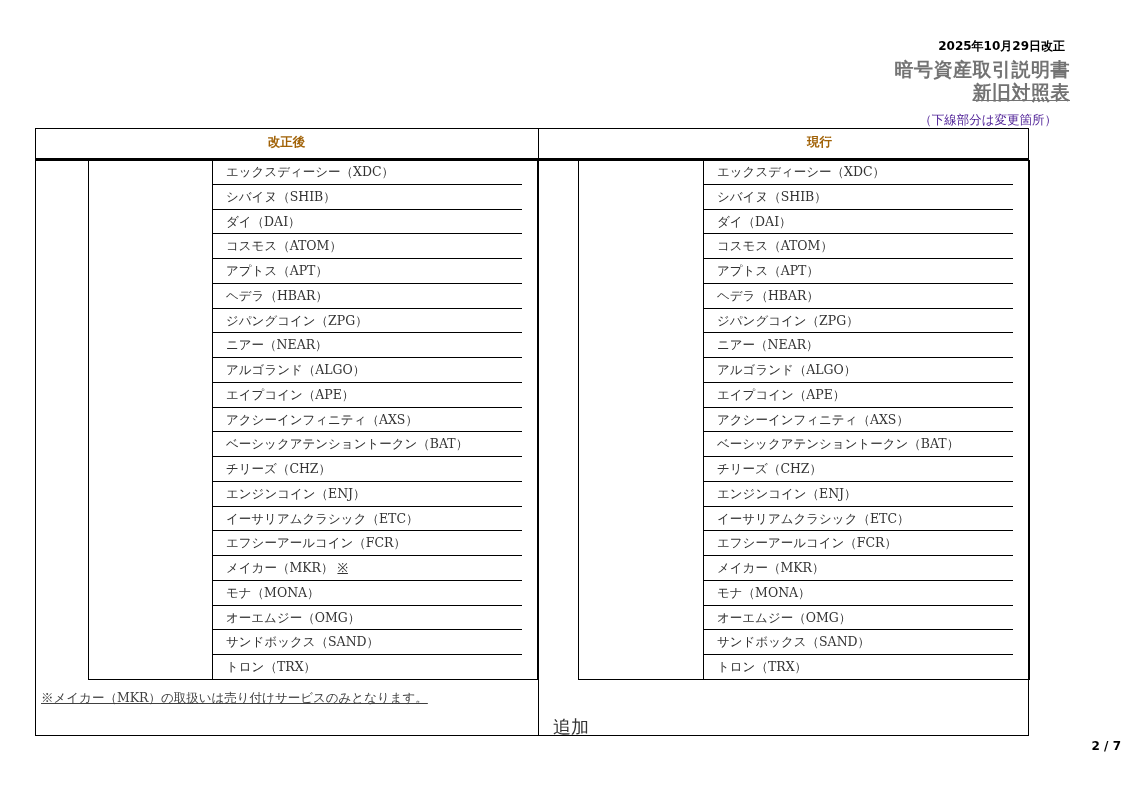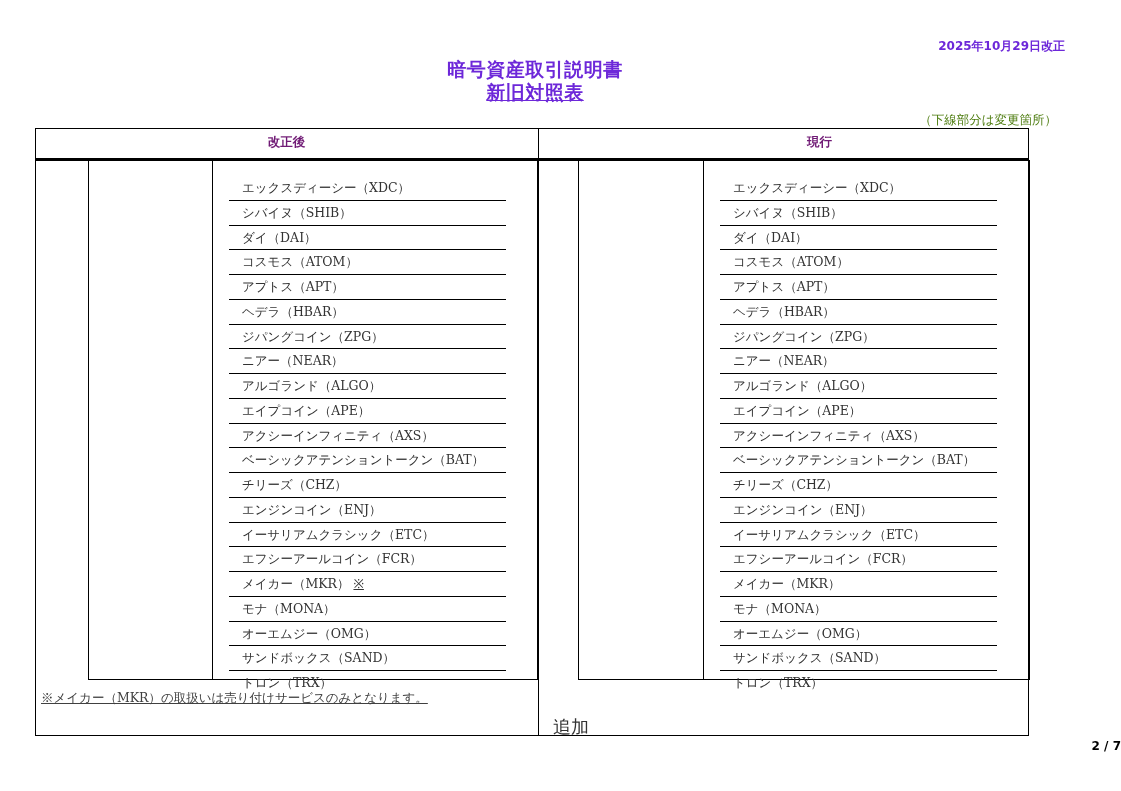--- a/index.html
+++ b/index.html
@@ -1,44 +1,44 @@
 <!DOCTYPE html>
 <html><head>
   <meta charset="utf-8">
   <style>
     html, body { margin: 0; padding: 0; background: #ffffff; }
     body { width: 1121px; height: 791px; position: relative; overflow: hidden;
            font-family: "DejaVu Serif", "Liberation Serif", serif; color: #222; }
     .revision-date { position: absolute; top: 38px; right: 56px; font-family: "DejaVu Sans", sans-serif;
-           font-weight: bold; font-size: 12px; color: #6d28d9; }
-    .title { position: absolute; left: 0; width: 1070px; text-align: center; font-family: "DejaVu Sans", sans-serif;
-           font-weight: bold; font-size: 19px; color: #6d28d9; letter-spacing: 0.5px; }
+           font-weight: bold; font-size: 12px; color: #000000; }
+    .title { position: absolute; left: 0; width: 1070px; text-align: right; font-family: "DejaVu Sans", sans-serif;
+           font-weight: bold; font-size: 19px; color: #737373; letter-spacing: 0.5px; }
     .title.t1 { top: 57px; }
     .title.t2 { top: 80px; text-decoration: underline; }
-    .note-top { position: absolute; top: 112px; right: 64px; font-size: 12.5px; color: #4d7c0f; }
+    .note-top { position: absolute; top: 112px; right: 64px; font-size: 12.5px; color: #4c1d95; }
 
     .frame { position: absolute; left: 35px; top: 128px; width: 994px; height: 608px;
              border: 1px solid #000; box-sizing: border-box; }
     .col-head { position: absolute; top: 128px; height: 32px; line-height: 27px; text-align: center;
-             font-family: "DejaVu Sans", sans-serif; font-weight: bold; font-size: 12.5px; color: #701a75; }
+             font-family: "DejaVu Sans", sans-serif; font-weight: bold; font-size: 12.5px; color: #a16207; }
     .col-head.left { left: 35px; width: 503px; }
     .col-head.right { left: 538px; width: 491px; padding-left: 36px; }
     .head-rule { position: absolute; left: 35px; top: 158px; width: 994px; height: 0;
              border-top: 3px solid #000; }
     .mid-rule { position: absolute; left: 538px; top: 128px; width: 0; height: 608px; border-left: 1px solid #000; }
     .mid-rule-thick { position: absolute; left: 537px; top: 160px; width: 0; height: 520px; border-left: 2px solid #000; }
 
     .inner-box { position: absolute; top: 160px; box-sizing: border-box; border: 1px solid #000; border-top: none; }
     .inner-box.left { left: 88px; width: 450px; height: 520px; }
     .inner-box.right { left: 578px; width: 452px; height: 520px; border-right: 2px solid #000; }
     .inner-spacer { position: absolute; top: 0; left: 0; height: 100%; border-right: 1px solid #000; box-sizing: border-box; }
     .inner-box.left .inner-spacer { width: 124px; }
     .inner-box.right .inner-spacer { width: 125px; }
 
-    .coin-list { position: absolute; top: 0; right: 15px; margin: 16px; padding: 0; list-style: none; }
+    .coin-list { position: absolute; top: 0; right: 15px; margin: 0; padding: 0; list-style: none; }
     .inner-box.left .coin-list { left: 124px; }
     .inner-box.right .coin-list { left: 125px; }
     .coin-row { height: 24.75px; box-sizing: border-box; border-bottom: 1px solid #000;
              padding-left: 13px; font-size: 12.5px; line-height: 24px; color: #333; white-space: nowrap; }
     .coin-row:last-child { border-bottom: none; }
     .asterisk { text-decoration: underline; margin-left: 4px; }
 
     .footnote { position: absolute; left: 41px; top: 690px; font-size: 12.5px; color: #404040;
              text-decoration: underline; white-space: nowrap; }
     .added-label { position: absolute; left: 553px; top: 690px; font-size: 18px; color: #333; margin-top: 25px; }

